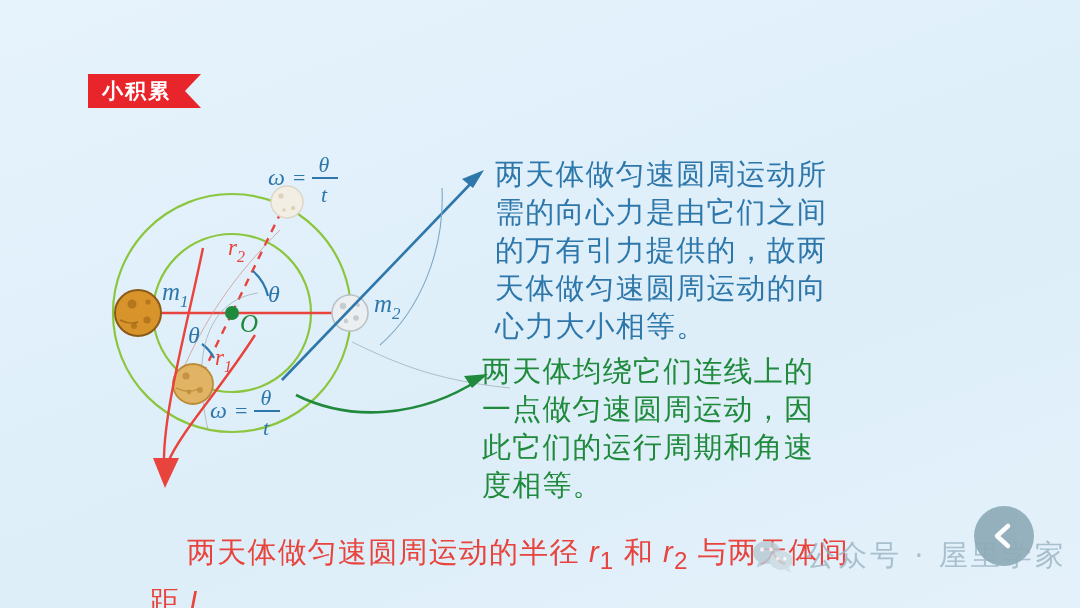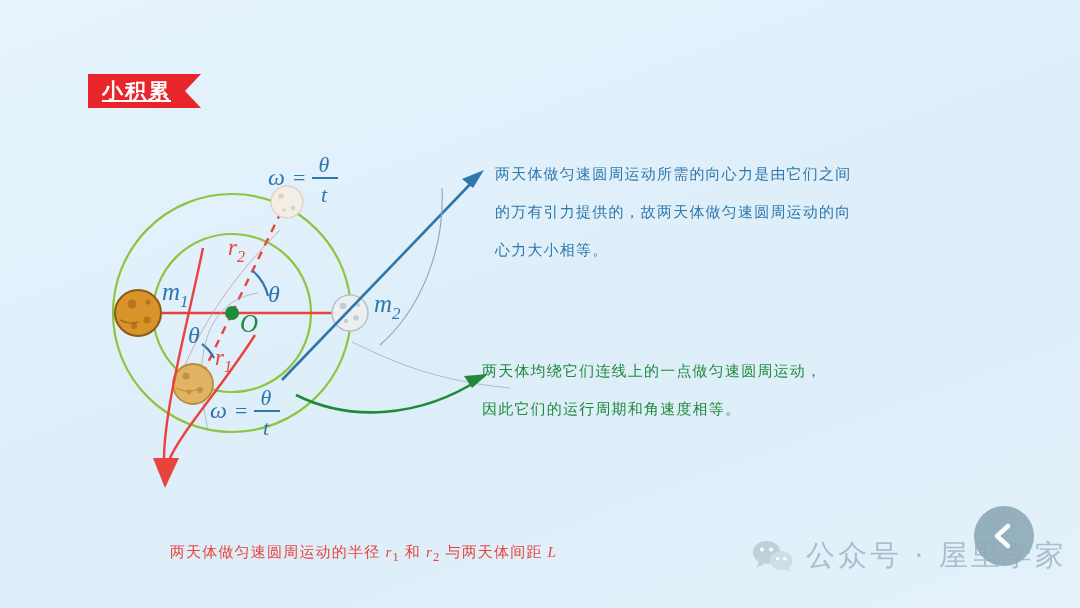--- a/index.html
+++ b/index.html
@@ -28,21 +28,20 @@
     height: 34px;
     background: #e8252a;
     color: #ffffff;
     font-family: "DejaVu Sans", sans-serif;
     font-weight: bold;
     font-size: 21px;
     line-height: 34px;
     padding: 0 30px 0 14px;
     letter-spacing: 2px;
     clip-path: polygon(0 0, 100% 0, 100% 100%, 0 100%, 0 100%);
-    text-decoration: underline;
     -webkit-clip-path: polygon(0 0, 100% 0, 100% 100%, 0 100%);
   }
   .banner-notch {
     position: absolute;
     right: 0;
     top: 0;
     width: 16px;
     height: 34px;
     background: #e3f1fb;
     clip-path: polygon(100% 0, 100% 100%, 0 50%);
@@ -54,22 +53,22 @@
     left: 90px;
     top: 130px;
     width: 420px;
     height: 380px;
   }
   .diagram svg { display: block; }
 
   
   .para {
     position: absolute;
-    font-family: Liberation Serif, serif;
-    font-size: 15px;
+    font-family: Liberation Sans, sans-serif;
+    font-size: 29px;
     line-height: 38px;
     letter-spacing: 1.2px;
     white-space: pre-wrap;
   }
   .para-blue { color: #2e77ab; }
   .para-green { color: #1f8a3c; }
   .para-red { color: #e8433c; }
 
   #note-1 { left: 495px; top: 155px; width: 360px; }
   #note-2 { left: 482px; top: 352px; width: 350px; }

